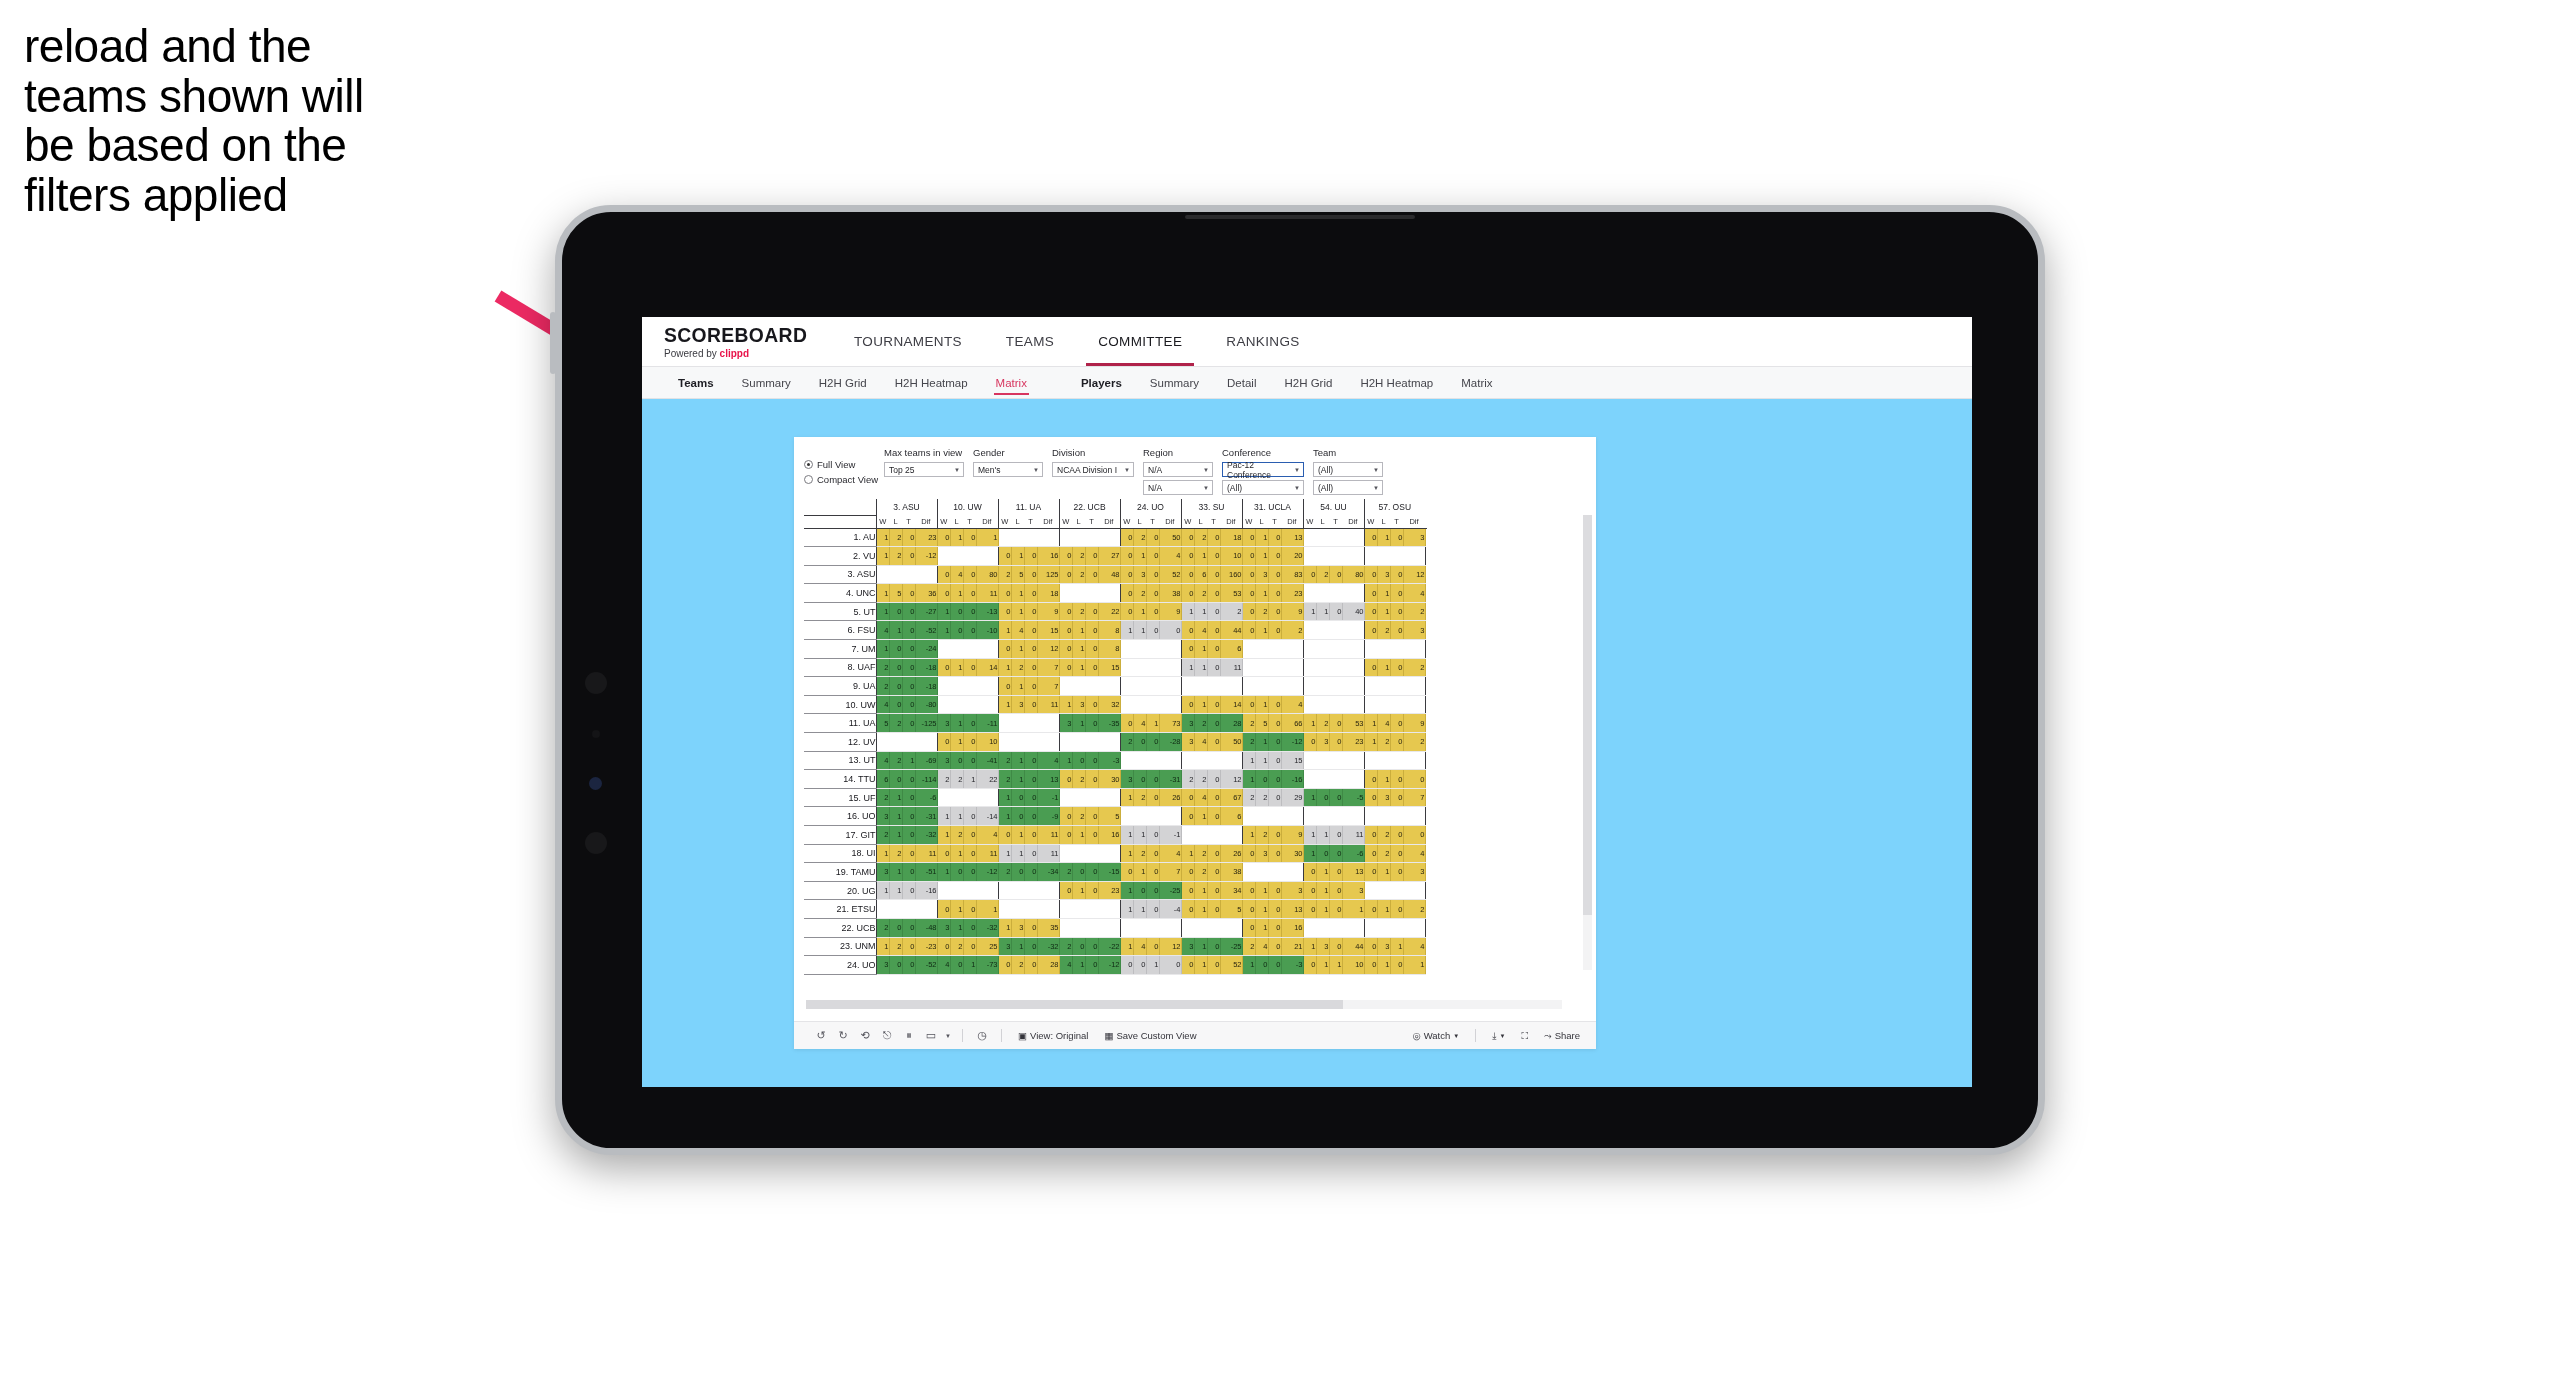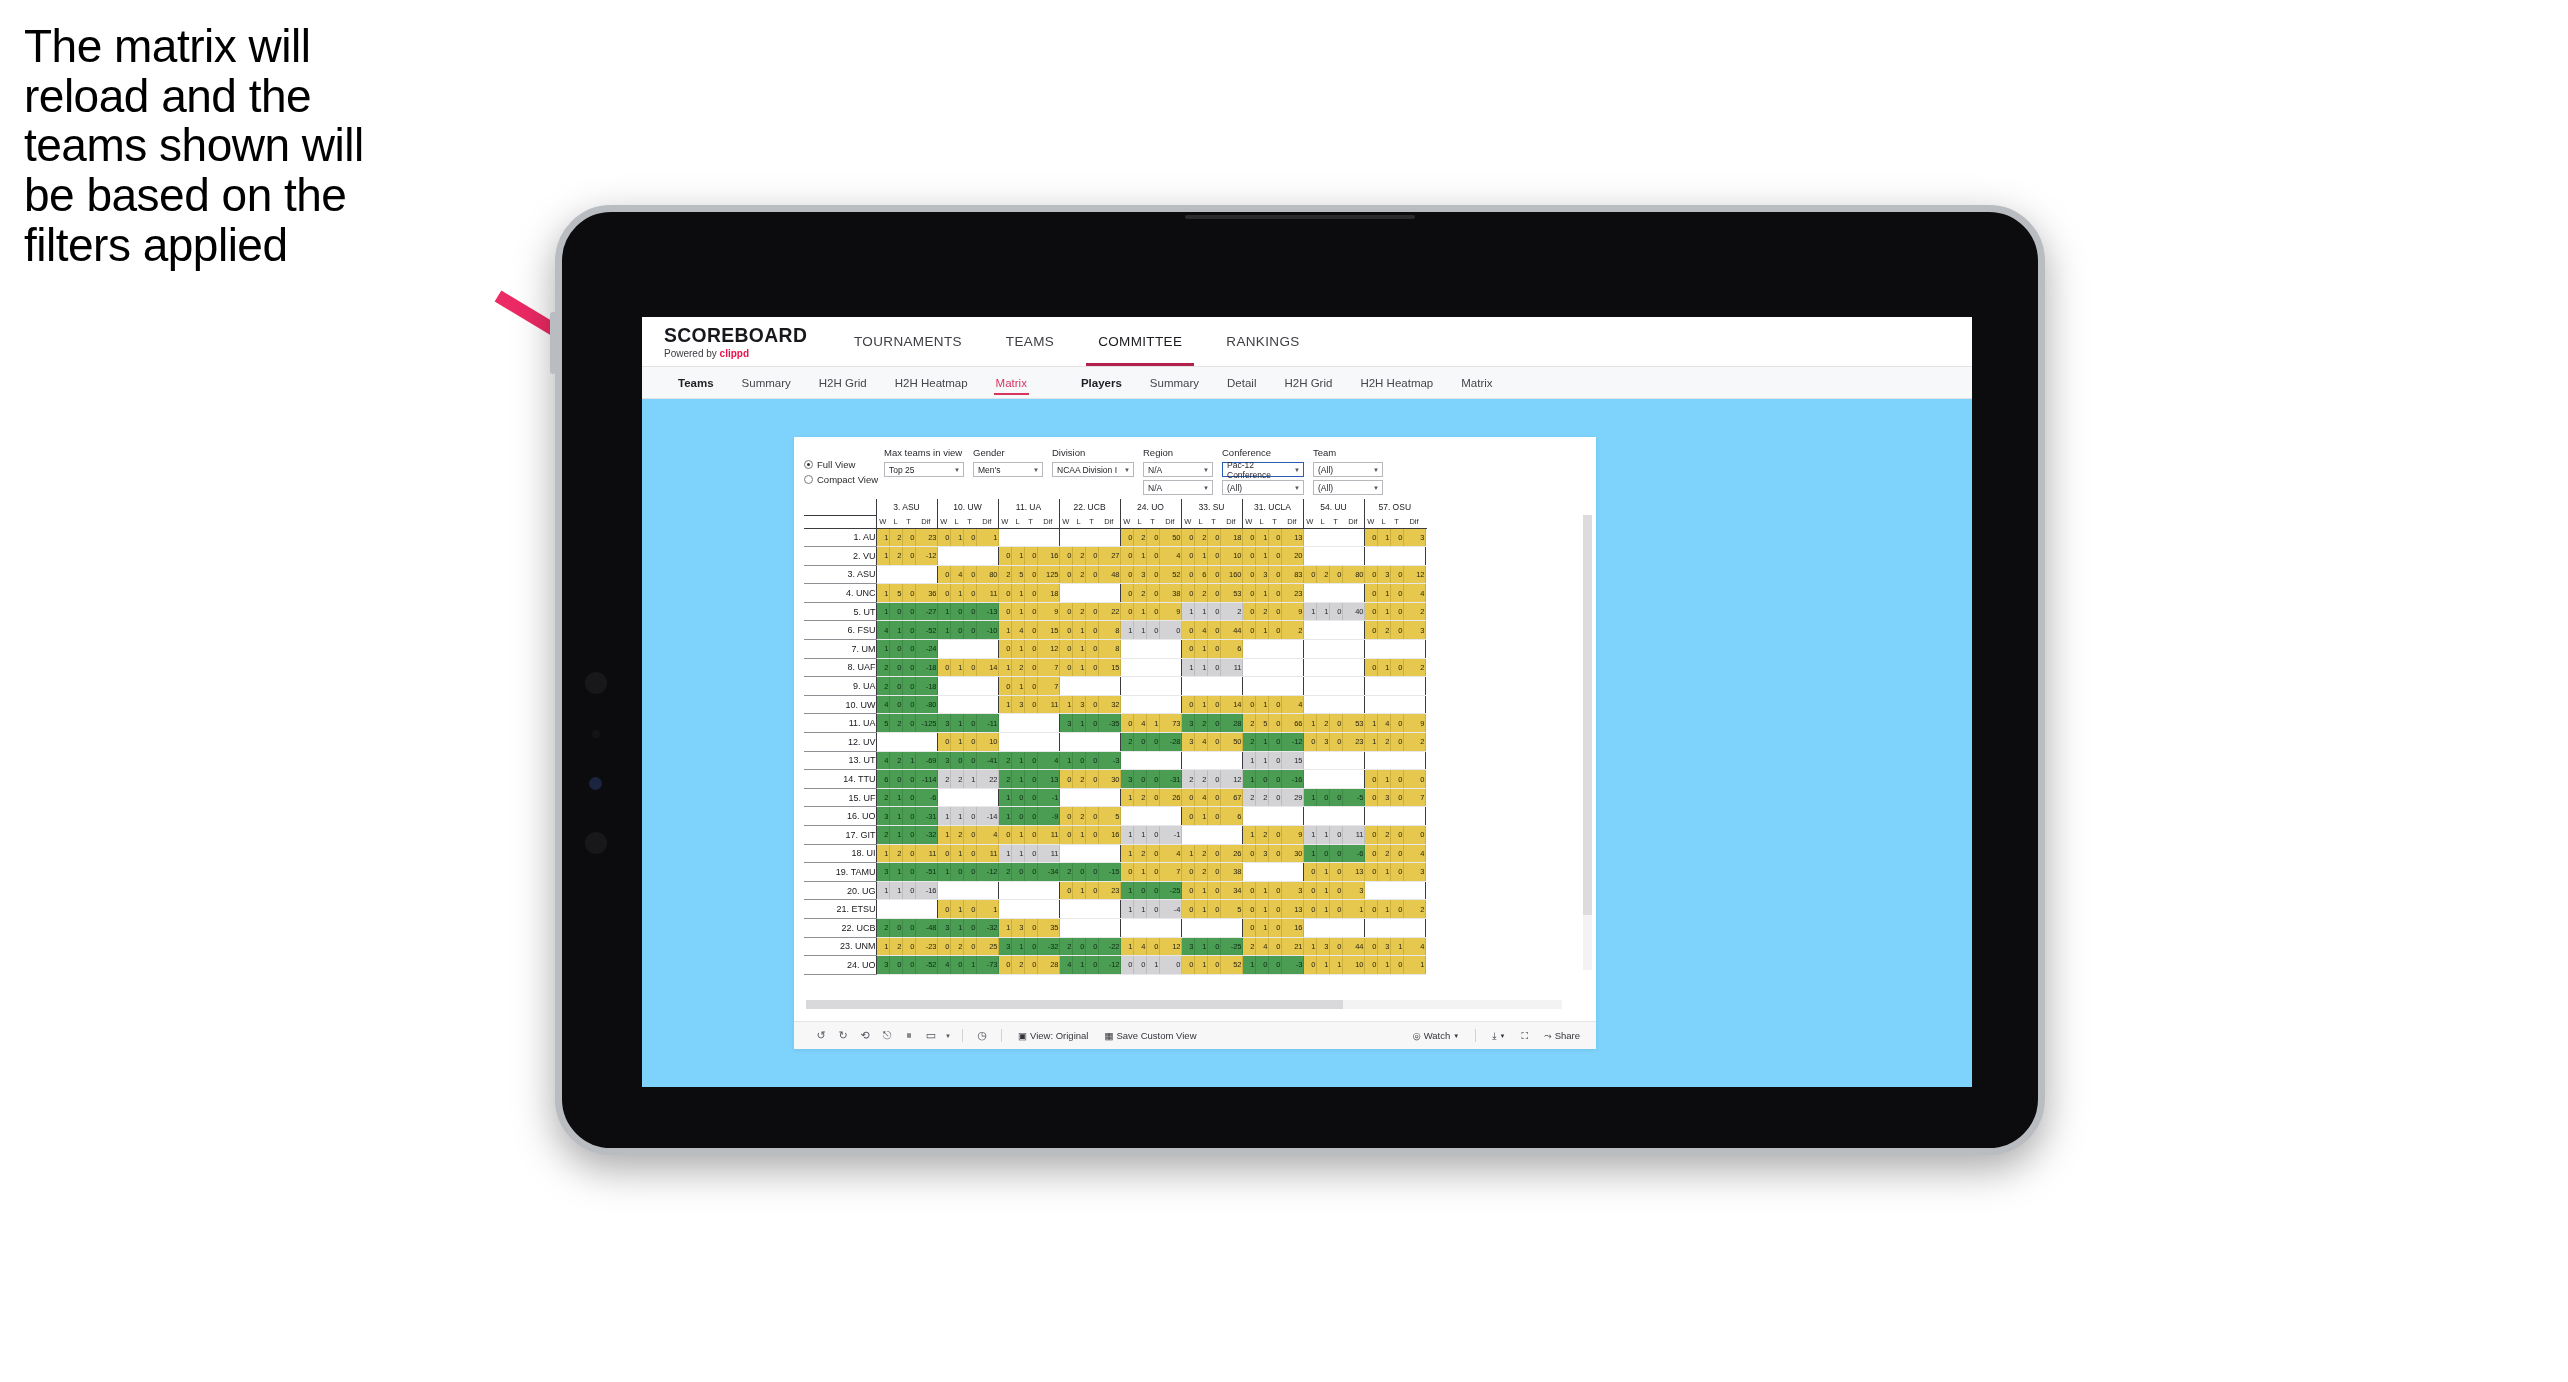--- a/index.html
+++ b/index.html
@@ -221,21 +221,20 @@
     color: #55555d; font-size: 11px;
   }
   .tb-sep { width: 1px; height: 13px; background: #d2d2d6; margin: 0 8px; }
   .tb-btn { display: flex; align-items: center; gap: 3px; padding: 0 8px; color: #34343b; }
   .tb-spacer { flex: 1; }
 </style>
 </head>
 <body>
 
 <div id="annotation">
-  <div>The matrix will</div>
   <div>reload and the</div>
   <div>teams shown will</div>
   <div>be based on the</div>
   <div>filters applied</div>
 </div>
 
 <svg id="arrow-svg" viewBox="0 0 420 240">
   <line x1="8" y1="6" x2="322" y2="195" stroke="#ec2a63" stroke-width="13"></line>
   <polygon points="298,160 360,215 285,216" fill="#ec2a63"></polygon>
 </svg>

